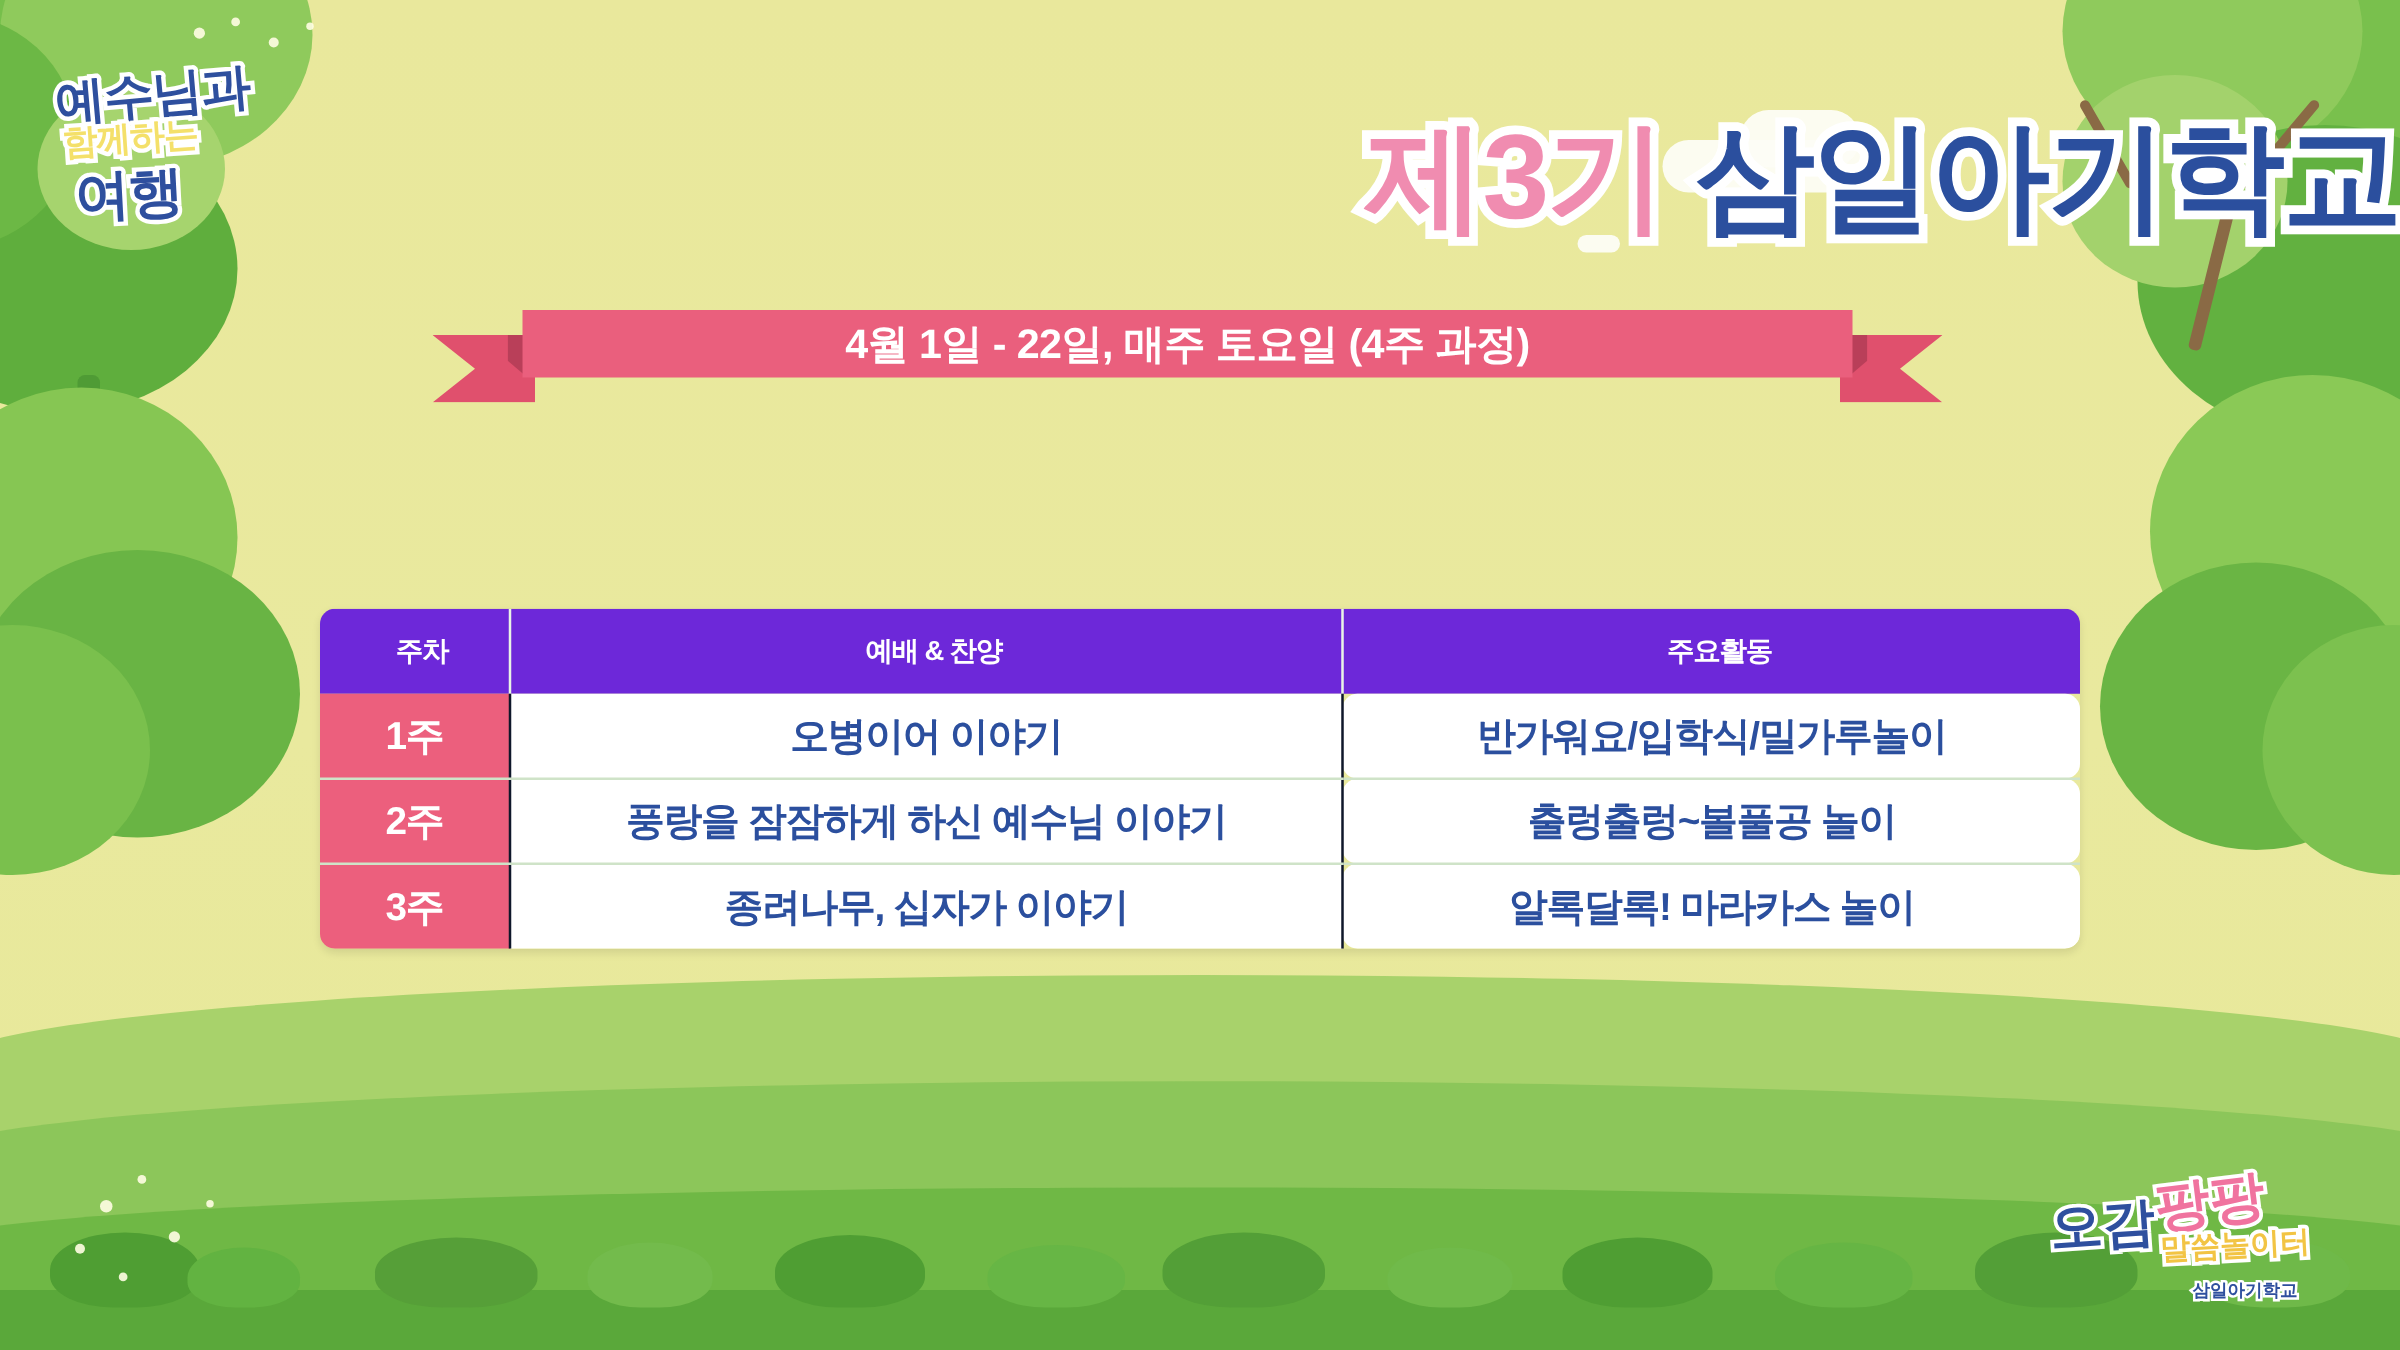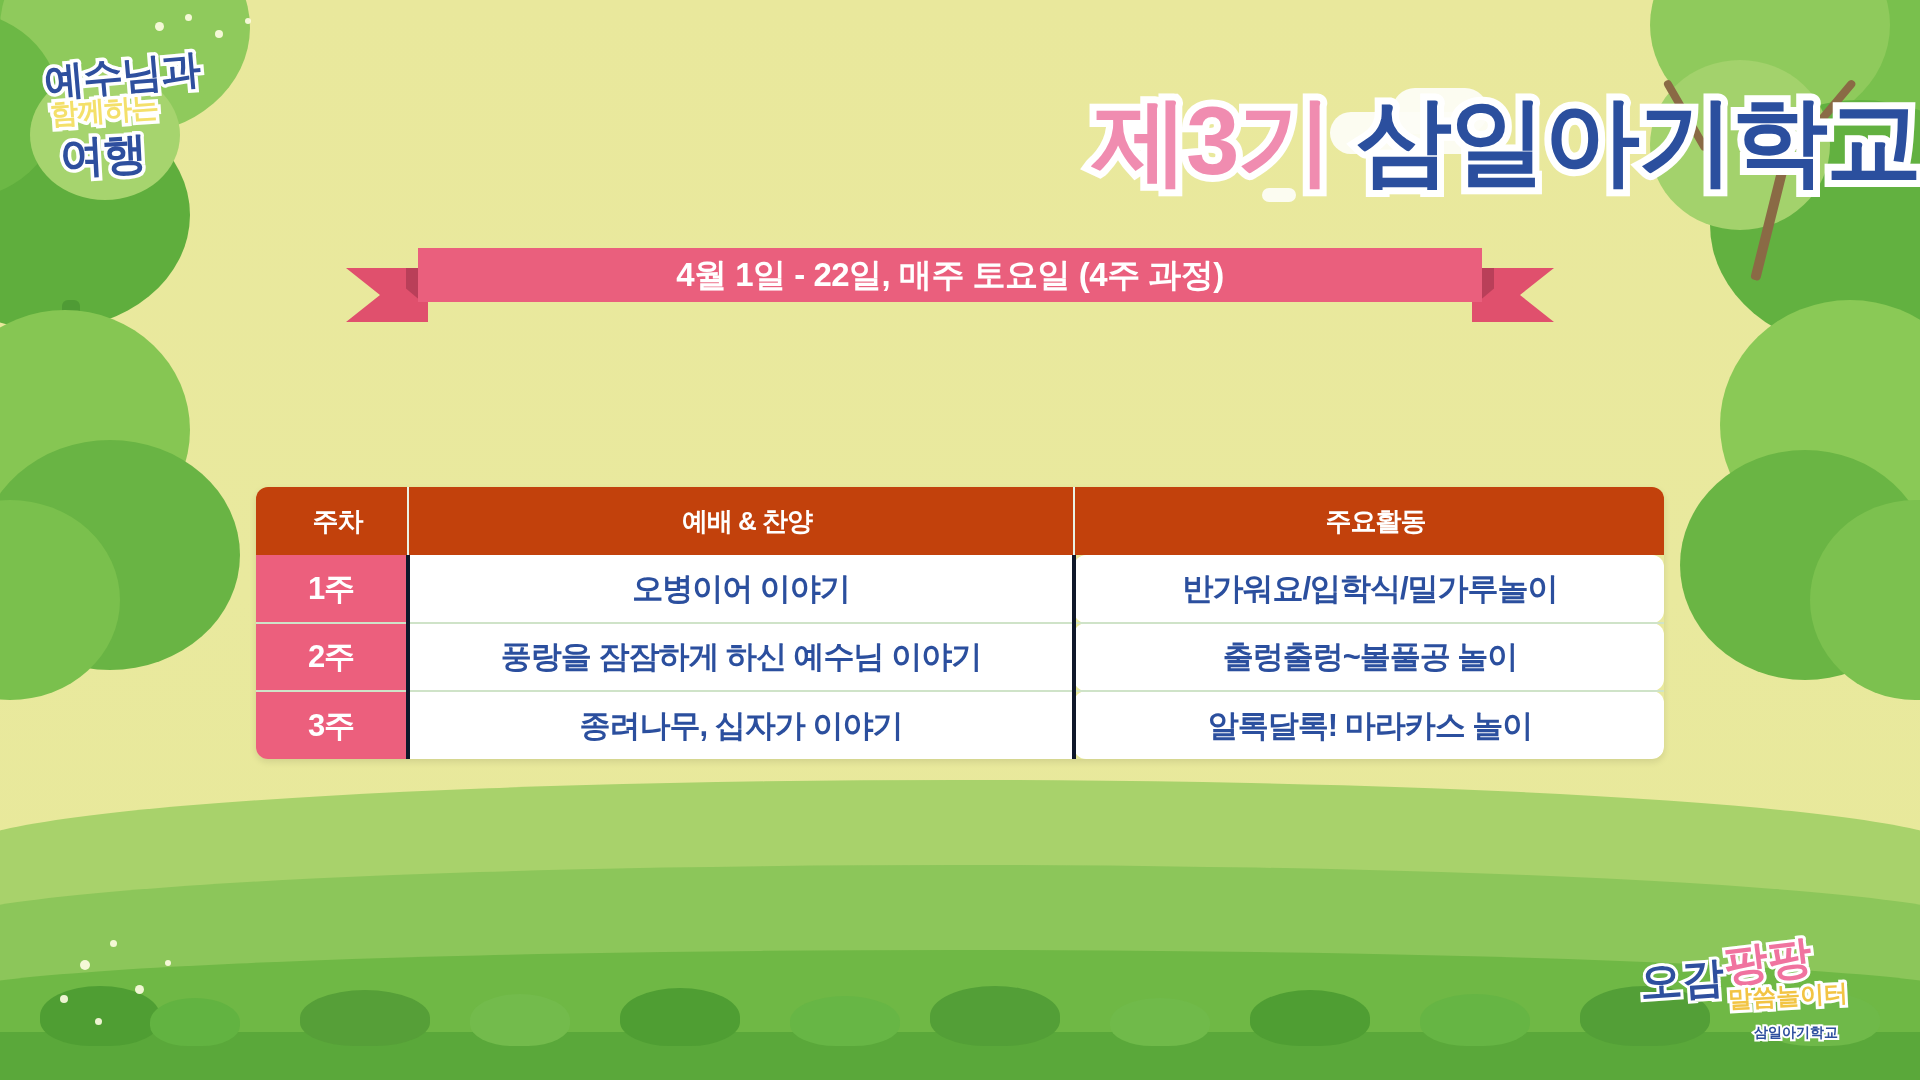--- a/index.html
+++ b/index.html
@@ -151,30 +151,30 @@
     table-layout: fixed;
   }
   #schedule-table th, #schedule-table td {
     text-align: center;
     vertical-align: middle;
     font-weight: bold;
     letter-spacing: -1px;
     white-space: nowrap;
   }
   #schedule-table thead th {
-    background: #c2410c;
+    background: #6d28d9;
     color: #ffffff;
-    font-size: 26px;
+    font-size: 22px;
     height: 68px;
     border-right: 2px solid #e9f3e6;
     padding-left: 12px;
   }
   #schedule-table thead th:last-child { border-right: none; text-align: center; }
 
-  #schedule-table tbody td { height: 68px; font-size: 31px; border-right: 4px solid #0f172a; border-bottom: 2px solid #cfe3c8; }
+  #schedule-table tbody td { height: 68px; font-size: 31px; border-right: 2px solid #0f172a; border-bottom: 2px solid #cfe3c8; }
   #schedule-table tbody tr:last-child td { border-bottom: none; }
   #schedule-table tbody td:last-child { border-right: none; border-radius: 12px; }
 
   .col-week { width: 152px; }
   .col-worship { width: 666px; }
   .col-activity { width: 590px; }
 
   td.week-cell {
     background: #ec5f7d;
     color: #ffffff;

